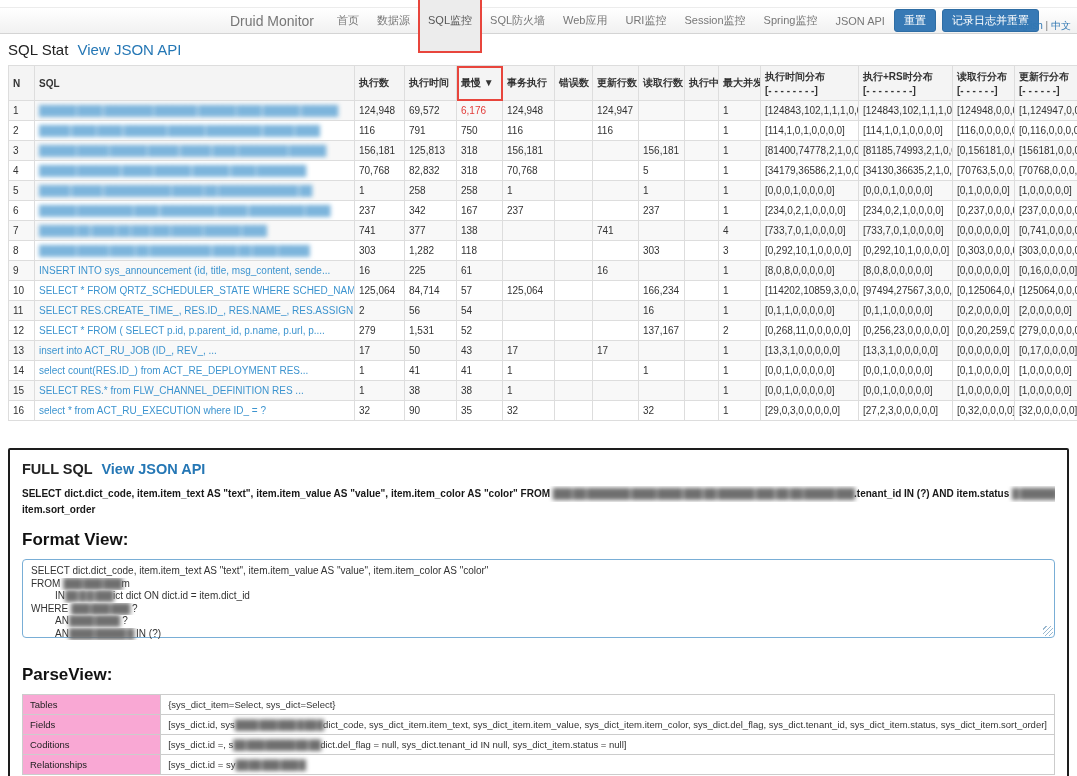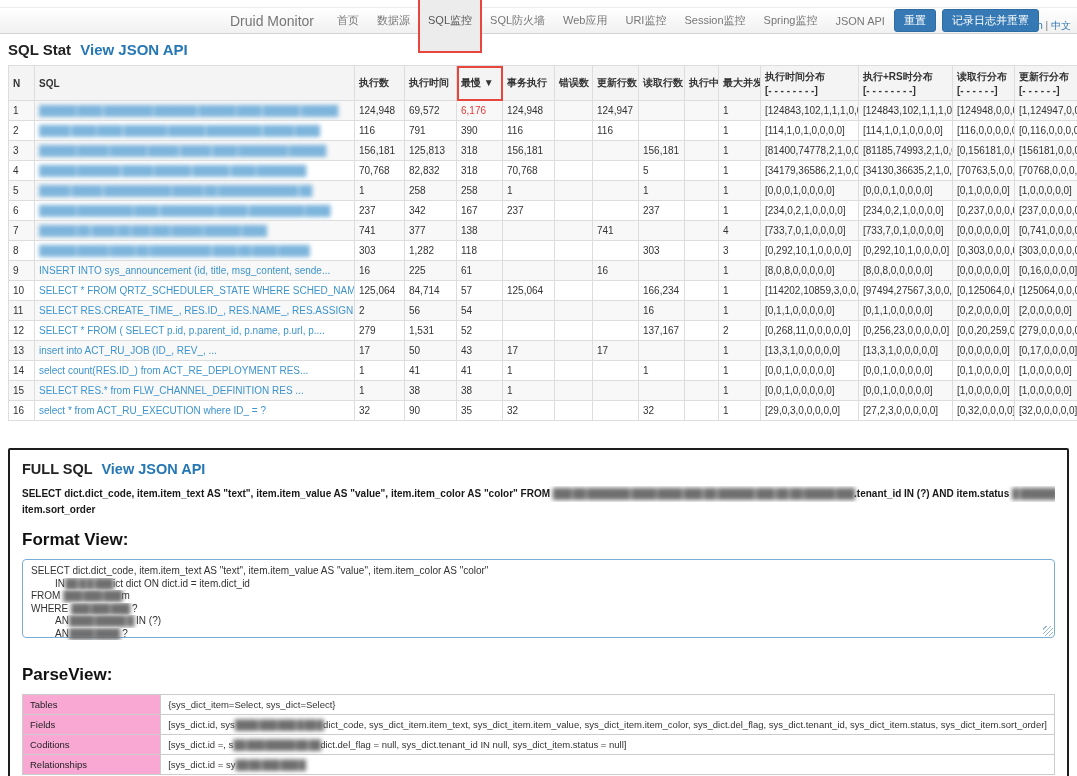--- a/index.html
+++ b/index.html
@@ -16,21 +16,21 @@
   .nav-item.active{background:#ececec;color:#555;}
   .nav-item.annotated{outline:2px solid #e8453c;outline-offset:-1px;}
   .btn{background:#3779b5;border:1px solid #2e6da4;border-radius:3px;color:#fff;
        font-size:11px;padding:3px 9px;cursor:pointer;white-space:nowrap;}
   .btn.reset{}
   .btn.logreset{margin-left:6px;}
   .lang{position:absolute;right:6px;bottom:0px;font-size:10px;color:#777;}
   .lang a{color:#3077b2;text-decoration:none;cursor:pointer;}
   
   .titlebar{display:flex;justify-content:space-between;align-items:center;padding:7px 8px 5px;}
-  .page-title{font-size:15px;font-weight:bold;color:#222;}
+  .page-title{font-size:15px;font-weight:normal;color:#222;}
   .page-title .jsonlink{color:#2577b5;margin-left:5px;cursor:pointer;}
   .refresh{display:flex;align-items:center;font-size:11px;color:#333;}
   .refresh label{margin-right:8px;}
   .refresh select{font-size:11px;height:21px;width:64px;margin-right:8px;
                   border:1px solid #bbb;border-radius:3px;background:#fdfdfd;}
   
   table.sqltab{table-layout:fixed;width:1061px;margin:2px 8px 0;border-collapse:collapse;font-size:10px;}
   table.sqltab th,table.sqltab td{border:1px solid #ddd;padding:3px 4px;text-align:left;
       vertical-align:middle;overflow:hidden;white-space:nowrap;}
   table.sqltab thead th{background:#f4f4f4;font-weight:bold;color:#333;height:28px;position:relative;}
@@ -154,21 +154,21 @@
         <td>[124843,102,1,1,1,0,0,0]</td>
         <td>[124843,102,1,1,1,0,0,0]</td>
         <td>[124948,0,0,0,0,0]</td>
         <td>[1,124947,0,0,0,0]</td>
       </tr>
       <tr>
         <td>2</td>
         <td><a class="sql-link redacted">█████ ████ ████ ███████ ██████ █████████ █████ ████</a></td>
         <td>116</td>
         <td>791</td>
-        <td>390</td>
+        <td>750</td>
         <td>116</td>
         <td></td>
         <td>116</td>
         <td></td>
         <td></td>
         <td>1</td>
         <td>[114,1,0,1,0,0,0,0]</td>
         <td>[114,1,0,1,0,0,0,0]</td>
         <td>[116,0,0,0,0,0]</td>
         <td>[0,116,0,0,0,0]</td>
@@ -421,25 +421,25 @@
   </div>
   <div id="full-sql">
       <div class="fsline"><span>SELECT dict.dict_code, item.item_text AS "text", item.item_value AS "value", item.item_color AS "color" FROM </span><span class="gblur">███ ██ ███████ ████ ████ ███ ██ ██████ ███ ██ ██ █████ ███</span><span>.tenant_id IN (?) AND item.status </span><span class="gblur">█ ██████ ███████ ████</span></div>
       <div class="fsline"><span>item.sort_order</span></div>
     </div>
 
   <div class="sect">Format View:</div>
   <div class="format-box">
     <div id="format-lines">
         <div class="fline" style="padding-left: 0px;"><span>SELECT dict.dict_code, item.item_text AS "text", item.item_value AS "value", item.item_color AS "color"</span></div>
+        <div class="fline" style="padding-left: 0px;"><span>FROM </span><span class="gblur">███ ███ ███</span><span>m</span></div>
         <div class="fline" style="padding-left: 24px;"><span>IN</span><span class="gblur">██ █ █ ███</span><span>ict dict ON dict.id = item.dict_id</span></div>
-        <div class="fline" style="padding-left: 0px;"><span>FROM </span><span class="gblur">███ ███ ███</span><span>m</span></div>
         <div class="fline" style="padding-left: 0px;"><span>WHERE </span><span class="gblur">███ ███ ███</span><span> ?</span></div>
+        <div class="fline" style="padding-left: 24px;"><span>AN</span><span class="gblur">████ ████</span><span> ?</span></div>
         <div class="fline" style="padding-left: 24px;"><span>AN</span><span class="gblur">████ █████ █</span><span> IN (?)</span></div>
-        <div class="fline" style="padding-left: 24px;"><span>AN</span><span class="gblur">████ ████</span><span> ?</span></div>
       </div>
     <span class="resize-handle"></span>
   </div>
 
   <div class="sect" style="margin-top:27px;">ParseView:</div>
   <table class="parse">
     <tbody id="parse-tbody">
         <tr>
           <td class="lbl">Tables</td>
           <td><span>{sys_dict_item=Select, sys_dict=Select}</span></td>

